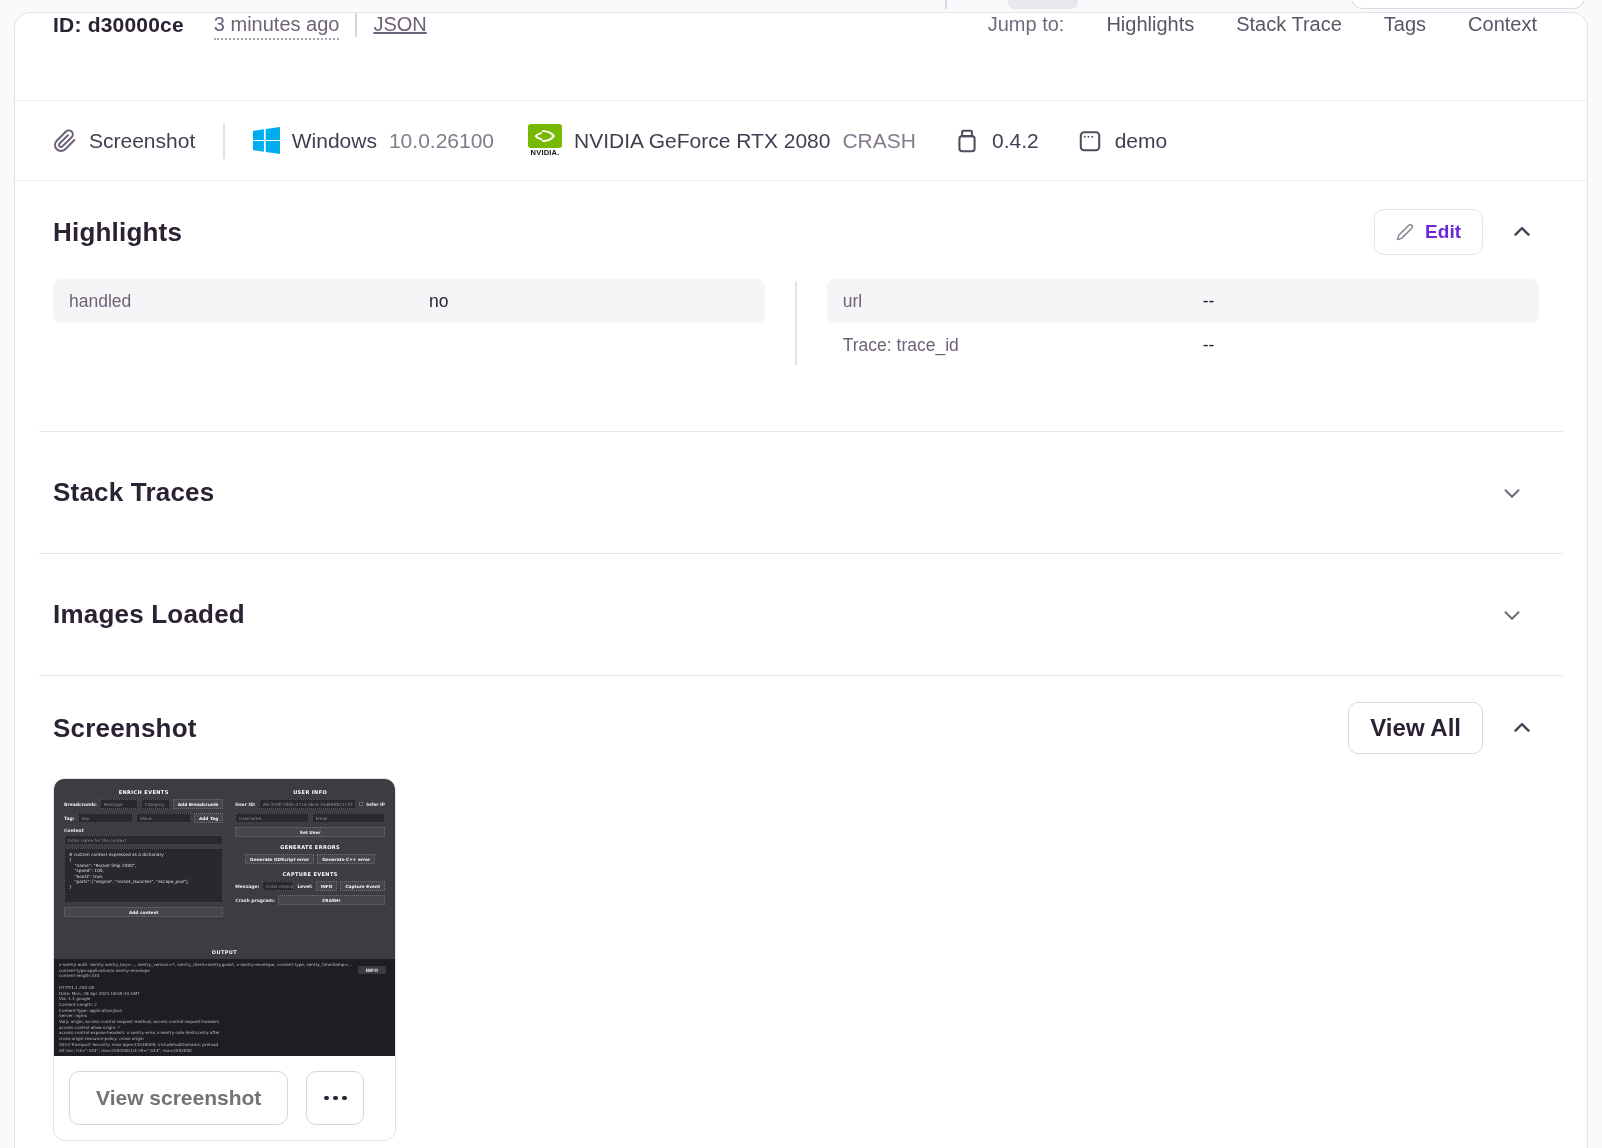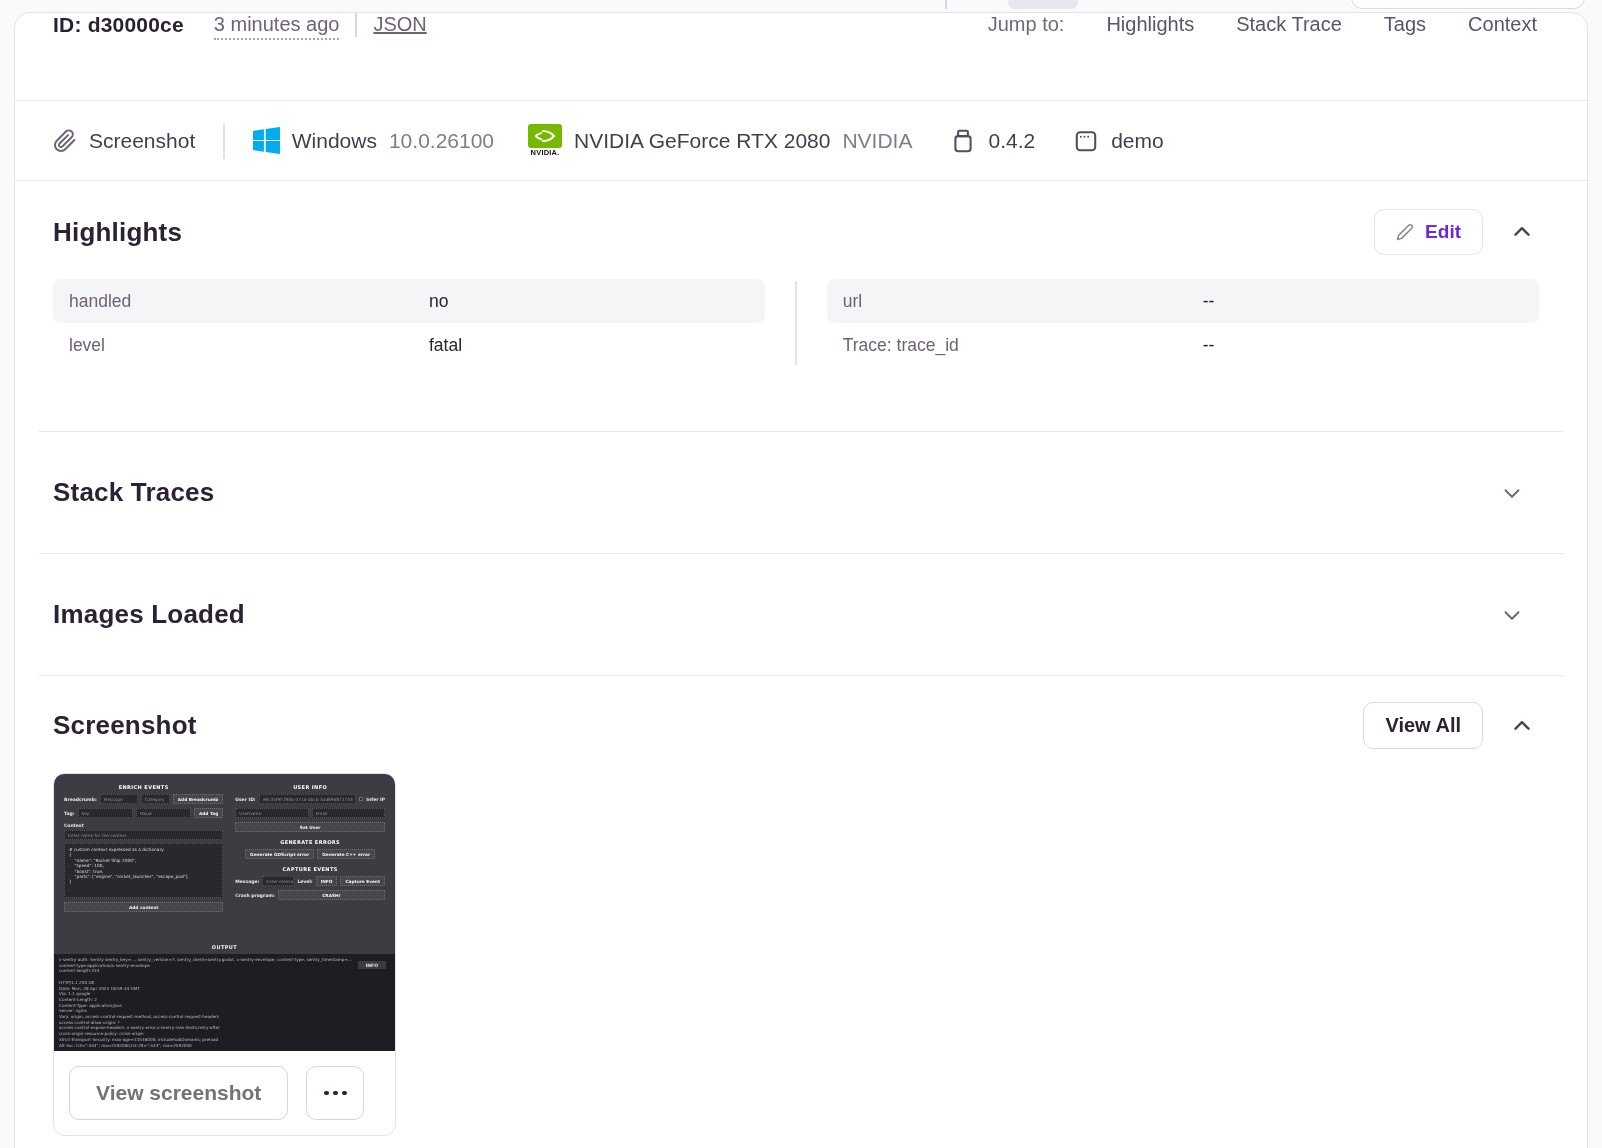--- a/index.html
+++ b/index.html
@@ -65,21 +65,21 @@
   .hl-val{color:#2b2233}
 
   hr.divider{border:none;border-top:1.5px solid #e8e5ec;margin:0 24px}
   .collapse-row{display:flex;align-items:center;height:121px;padding:0 58px 0 38px}
   .collapse-row .chev-btn{margin-left:auto}
 
   .shot-section{padding:26px 48px 0 38px}
   .viewall-btn{
     margin-left:auto;cursor:pointer;background:#fff;
     border:1.5px solid #dcd7e1;border-radius:10px;padding:11px 21px;
-    color:#2b2233;font-weight:bold;font-size:20px;
+    color:#2b2233;font-weight:bold;font-size:24px;
   }
   .thumb-card{margin-top:24px;width:343px;border:1.5px solid #e5e1e9;border-radius:12px;background:#fff}
   .shot{
     height:277px;background:#3d3c42;border-radius:10px 10px 0 0;
     display:flex;flex-direction:column;overflow:hidden;cursor:pointer;
     font-family:"DejaVu Sans",sans-serif;
   }
   .shot-cols{display:flex;gap:12px;padding:8px 10px 0 10px}
   .shot-col{min-width:0}
   .shot-col.left{flex:1 1 0}
@@ -171,21 +171,21 @@
         <span class="nv-box">
           <svg width="28" height="18" viewBox="0 0 24 16">
               <path fill="#ffffff" d="M9.2 4.7c3.6-.6 7 .7 9.3 3.3-2.3 2.7-5.7 4-9.3 3.4v1.8c4.7.6 9.1-1.2 12-5.2-2.9-3.9-7.3-5.7-12-5.1z"></path>
               <path fill="#ffffff" d="M2.8 8c1.5-1.9 3.6-3 6.4-3.3v1.6C7.4 6.6 6 7.2 5.2 8c1 1.2 2.4 1.9 4 2.1v1.7C6.5 11.6 4.3 10.3 2.8 8z"></path>
               <circle cx="12" cy="8" r="2.2" fill="#76b900"></circle>
             </svg>
         </span>
         <span class="nv-word">NVIDIA.</span>
       </span>
       <span class="dark">NVIDIA GeForce RTX 2080</span>
-      <span class="dim">NVIDIA</span>
+      <span class="dim">CRASH</span>
     </span>
     <span class="meta-item" style="margin-left:38px">
       <span class="icon">
         <svg width="26" height="26" viewBox="0 0 24 24" fill="none" stroke="#554b5e" stroke-width="1.9" stroke-linejoin="round">
             <rect x="7.5" y="2.5" width="9" height="5" rx="1"></rect>
             <rect x="5" y="7.5" width="14" height="14" rx="2.5"></rect>
           </svg>
       </span>
       <span class="dark">0.4.2</span>
     </span>
@@ -220,24 +220,20 @@
             </svg>
         </span>
       </button>
     </div>
     <div class="hl-grid">
       <div class="hl-table">
         <div class="hl-row odd">
           <span class="hl-key">handled</span>
           <span class="hl-val">no</span>
         </div>
-        <div class="hl-row">
-          <span class="hl-key">level</span>
-          <span class="hl-val">fatal</span>
-        </div>
       </div>
       <div class="hl-vdiv"></div>
       <div class="hl-table">
         <div class="hl-row odd">
           <span class="hl-key">url</span>
           <span class="hl-val">--</span>
         </div>
         <div class="hl-row">
           <span class="hl-key">Trace: trace_id</span>
           <span class="hl-val">--</span>

